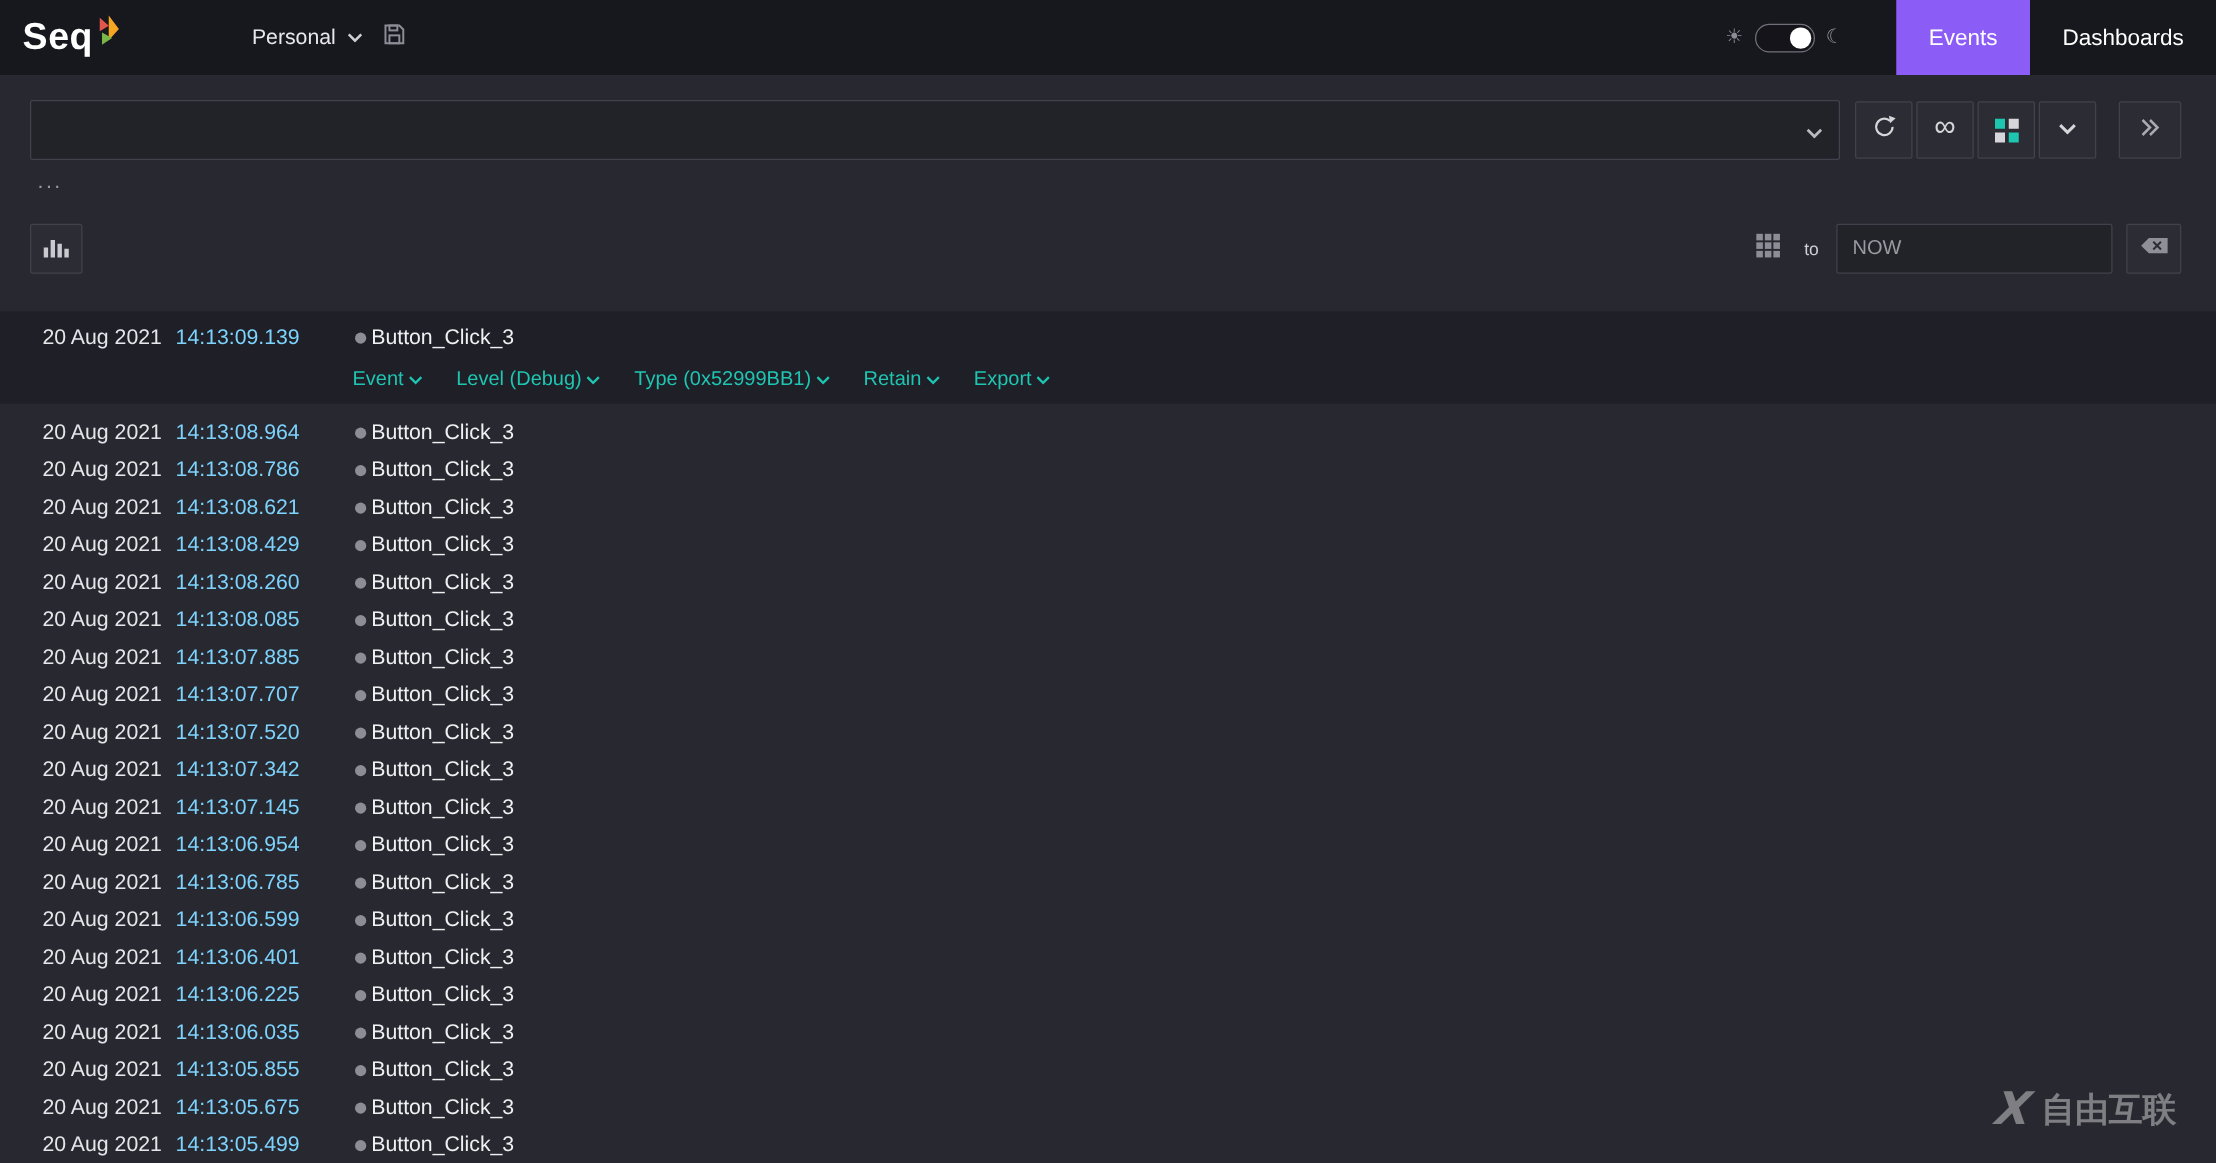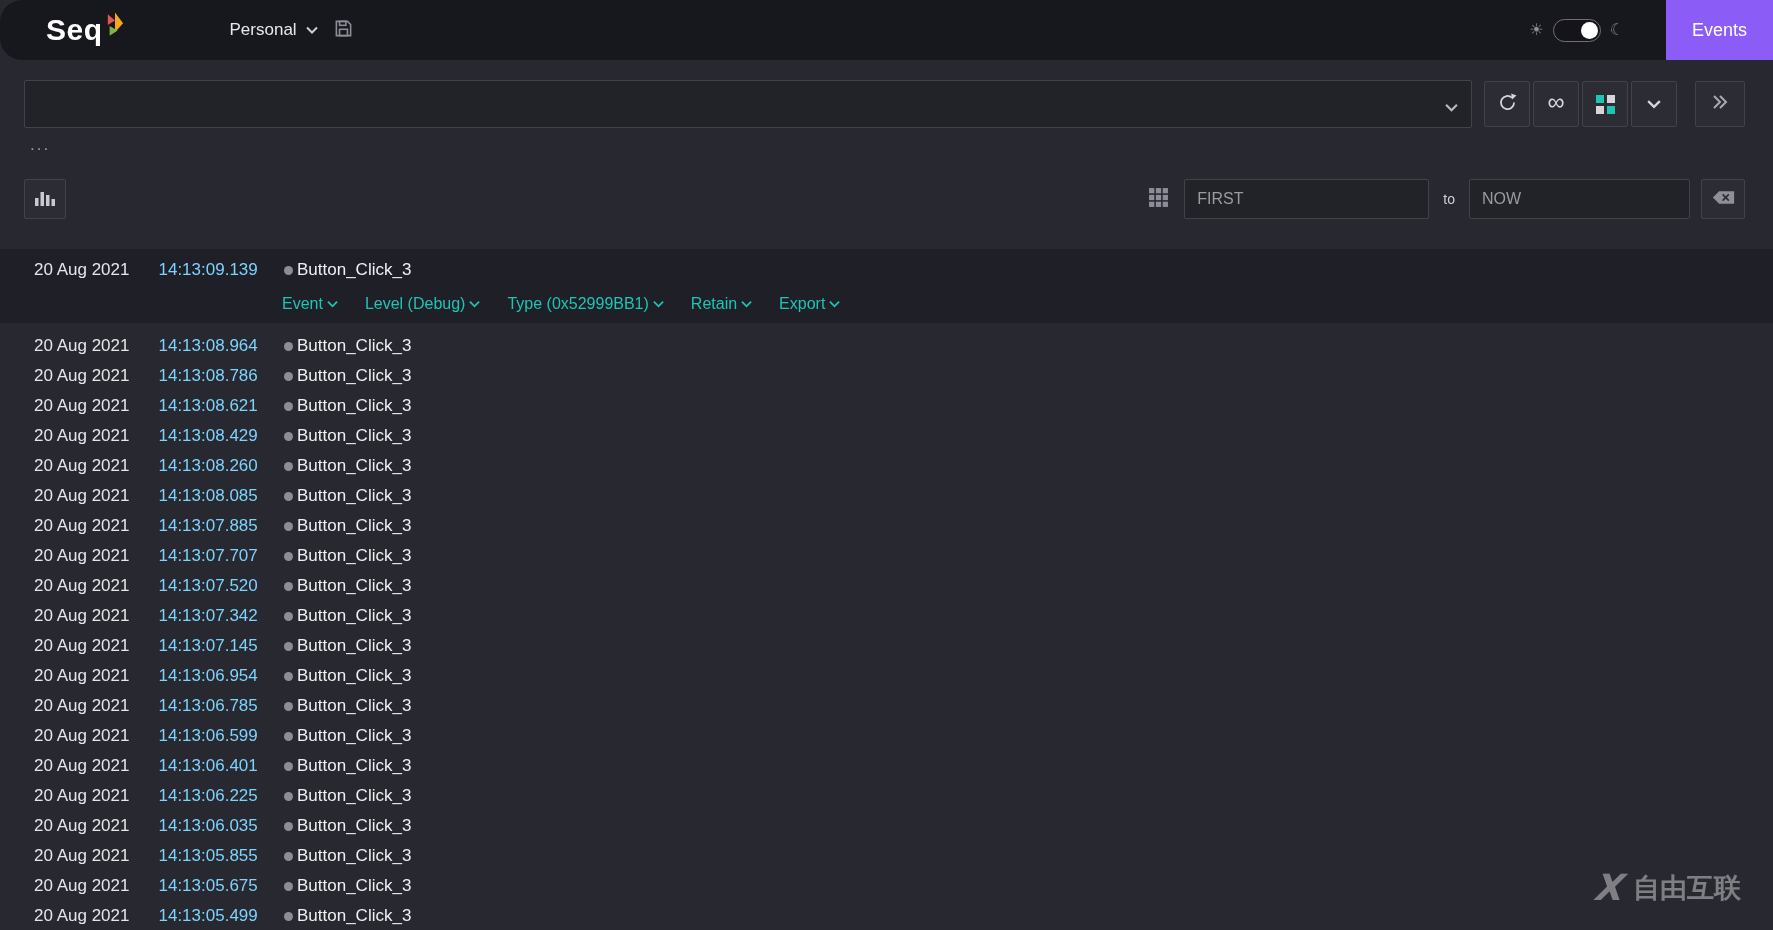--- a/index.html
+++ b/index.html
@@ -12,22 +12,21 @@
     overflow: hidden;
     position: relative;
   }
 
   
   .topbar {
     height: 60px;
     background: #17171e;
     display: flex;
     align-items: center;
-    padding-left: 46px;
-    border-radius: 22px;
+    padding-left: 18px;
   }
   .logo { display: flex; align-items: center; gap: 3px; cursor: pointer; }
   .logo-text { font-size: 30px; font-weight: bold; color: #ffffff; letter-spacing: .5px; }
   .logo-mark { margin-top: -6px; }
   .workspace {
     margin-left: 106px;
     display: flex; align-items: center; gap: 9px;
     font-size: 17px; color: #e8e8ec; cursor: pointer;
   }
   .chev { color: #cfcfd6; display: inline-flex; }
@@ -92,21 +91,21 @@
 
   
   .event-list { margin-top: 30px; }
   .event-row {
     display: flex; align-items: center;
     height: 30px; padding-left: 34px;
     font-size: 17px; cursor: pointer;
   }
   .expanded-block { background: #1f1f28; padding: 4px 0 8px 0; }
   .expanded-block .event-row { height: 34px; }
-  .ts { display: inline-flex; min-width: 230px; gap: 18px; }
+  .ts { display: inline-flex; min-width: 230px; }
   .ts .date { color: #e6e6ea; }
   .ts .time { color: #7dd3fc; margin-left: 11px; }
   .bullet { width: 9px; height: 9px; border-radius: 50%; background: #8d8d96; margin-left: 20px; flex-shrink: 0; }
   .ename { margin-left: 4px; color: #f0f0f3; }
   .actions { display: flex; align-items: center; gap: 27px; padding: 8px 0 2px 282px; }
   .action {
     display: inline-flex; align-items: center; gap: 4px;
     color: #1ec5b0; font-size: 16px; cursor: pointer;
   }
   .action .chev { color: #1ec5b0; }
@@ -158,20 +157,21 @@
 
   <div class="topbar-right">
     <div class="theme">
       <span class="sun-glyph">☀</span>
       <div class="toggle">
         <div class="knob"></div>
       </div>
       <span class="moon-glyph">☾</span>
     </div>
     <div class="nav-tab active">Events</div>
+    <div class="nav-tab">Dashboards</div>
   </div>
 </div>
 
 <div class="search-row">
   <div class="search-box">
     <input type="text" value="" style="">
     <span class="search-chevron">
       <svg viewBox="0 0 12 8" width="13" height="9">
           <polyline points="1,1.5 6,6.5 11,1.5" fill="none" stroke="currentColor" stroke-width="2"></polyline>
         </svg>
@@ -240,21 +240,20 @@
             <rect x="14" y="1" width="5" height="5"></rect>
           <rect x="1" y="7.5" width="5" height="5"></rect>
             <rect x="7.5" y="7.5" width="5" height="5"></rect>
             <rect x="14" y="7.5" width="5" height="5"></rect>
           <rect x="1" y="14" width="5" height="5"></rect>
             <rect x="7.5" y="14" width="5" height="5"></rect>
             <rect x="14" y="14" width="5" height="5"></rect>
         </svg>
       </span>
     </span>
-    <input type="text" class="from" value="FIRST" style="">
     <span class="to-label">to</span>
     <input type="text" class="now" value="NOW" style="">
     <div class="sq-btn clear-btn">
       <span>
         <svg viewBox="0 0 26 16" width="23" height="15">
           <path d="M8 1h17v14H8L1 8z" fill="#8f8f98"></path>
           <path d="M12 4.5l7 7M19 4.5l-7 7" stroke="#2c2c35" stroke-width="1.8"></path>
         </svg>
       </span>
     </div>

